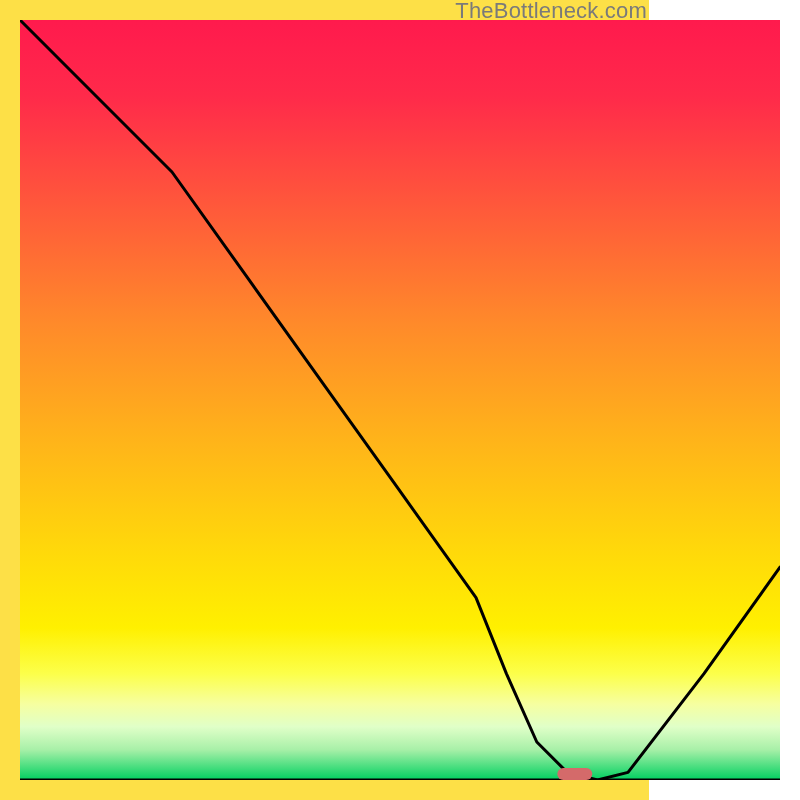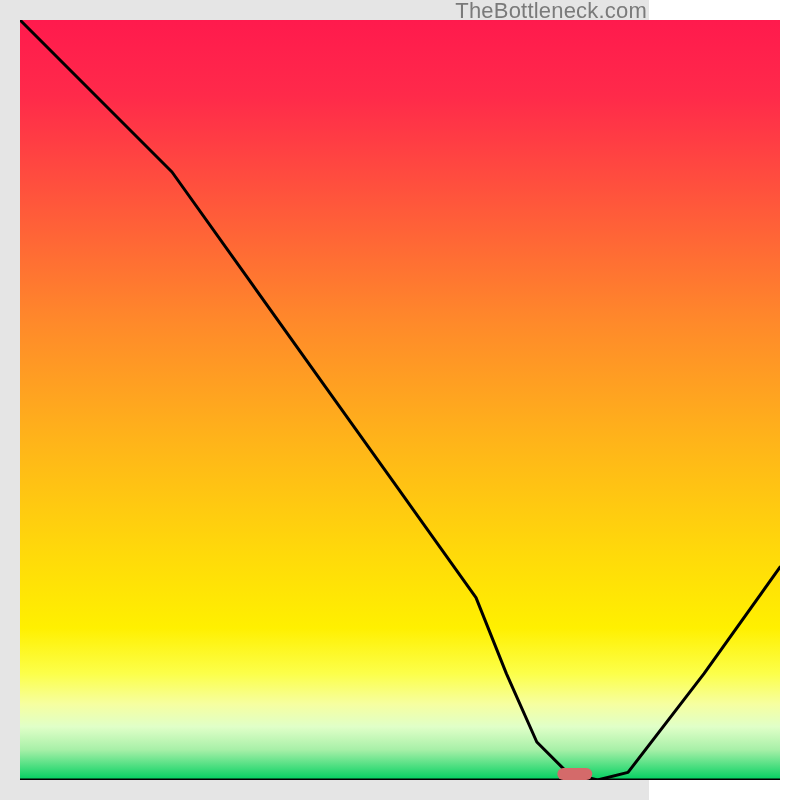--- a/index.html
+++ b/index.html
@@ -7,21 +7,21 @@
     padding: 0;
     width: 800px;
     height: 800px;
     background: #ffffff;
     font-family: Arial, Helvetica, sans-serif;
   }
   .chart-container {
     position: relative;
     width: 649px;
     height: 800px;
-    background: #e5e5e5;
+    background: #fde047;
   }
   .plot-area {
     position: absolute;
     left: 20px;
     top: 20px;
     width: 760px;
     height: 760px;
     overflow: hidden;
   }
   .gradient-bg {

